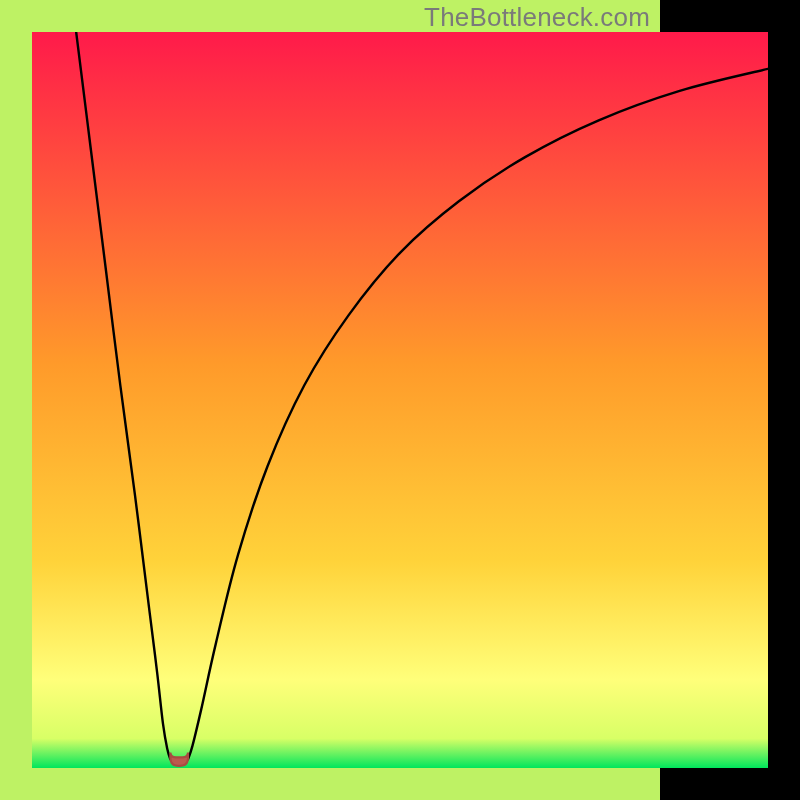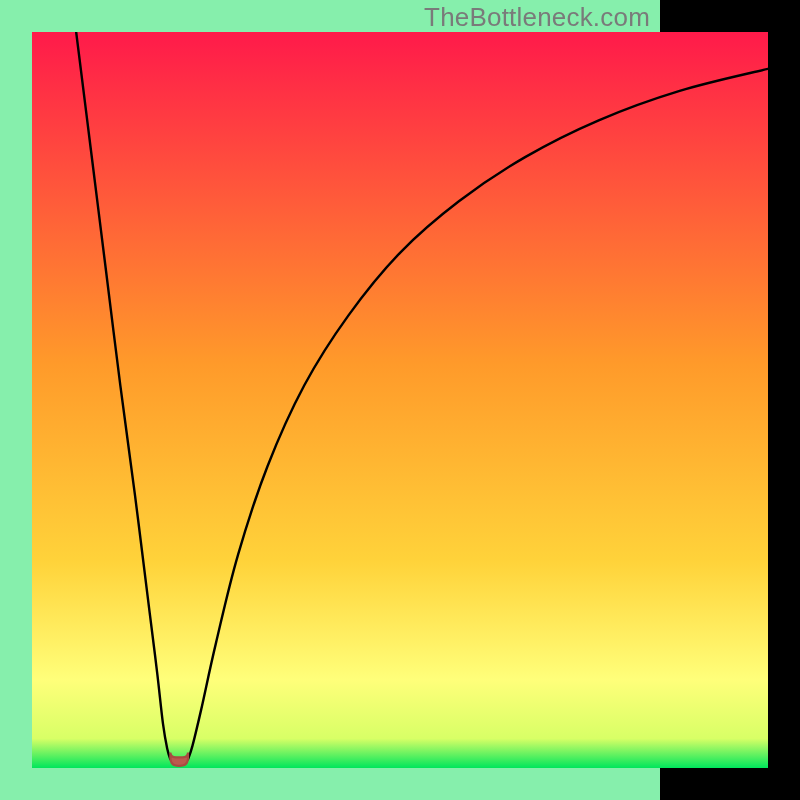--- a/index.html
+++ b/index.html
@@ -9,21 +9,21 @@
     height: 800px;
     background: #000;
     overflow: hidden;
   }
   .frame {
     position: absolute;
     left: 0;
     top: 0;
     width: 660px;
     height: 800px;
-    background: #86efac;
+    background: #bef264;
   }
   .plot {
     position: absolute;
     left: 32px;
     top: 32px;
     width: 736px;
     height: 736px;
     overflow: hidden;
   }
   .watermark {

